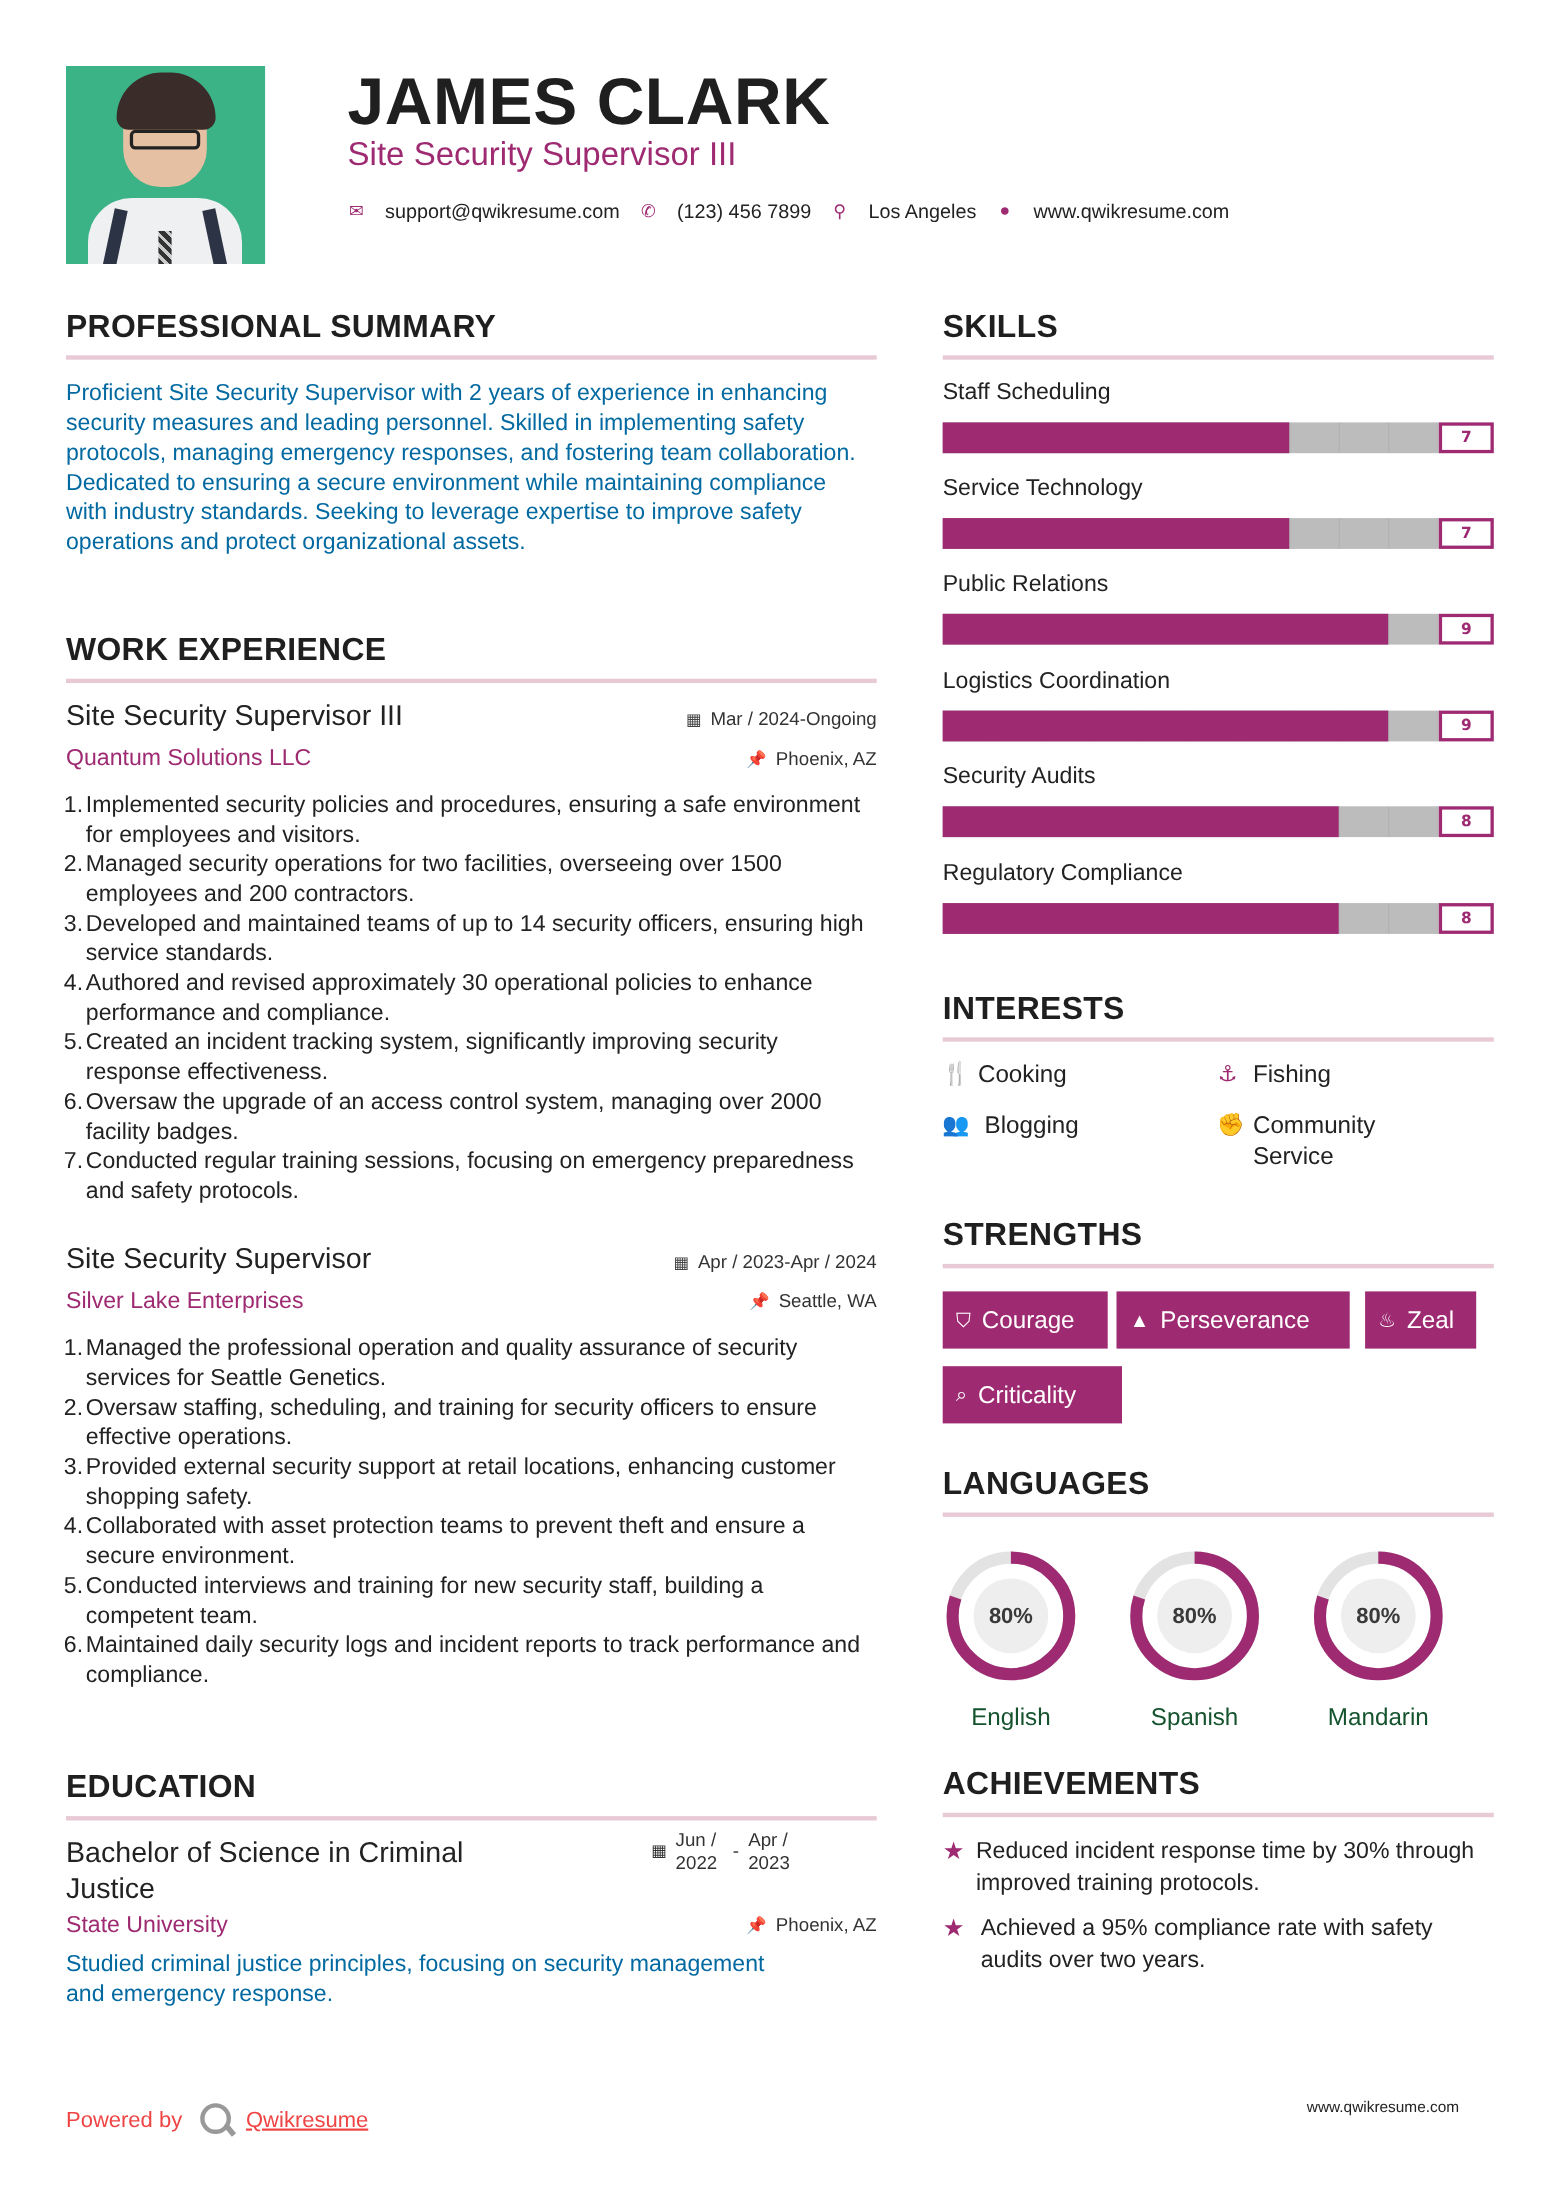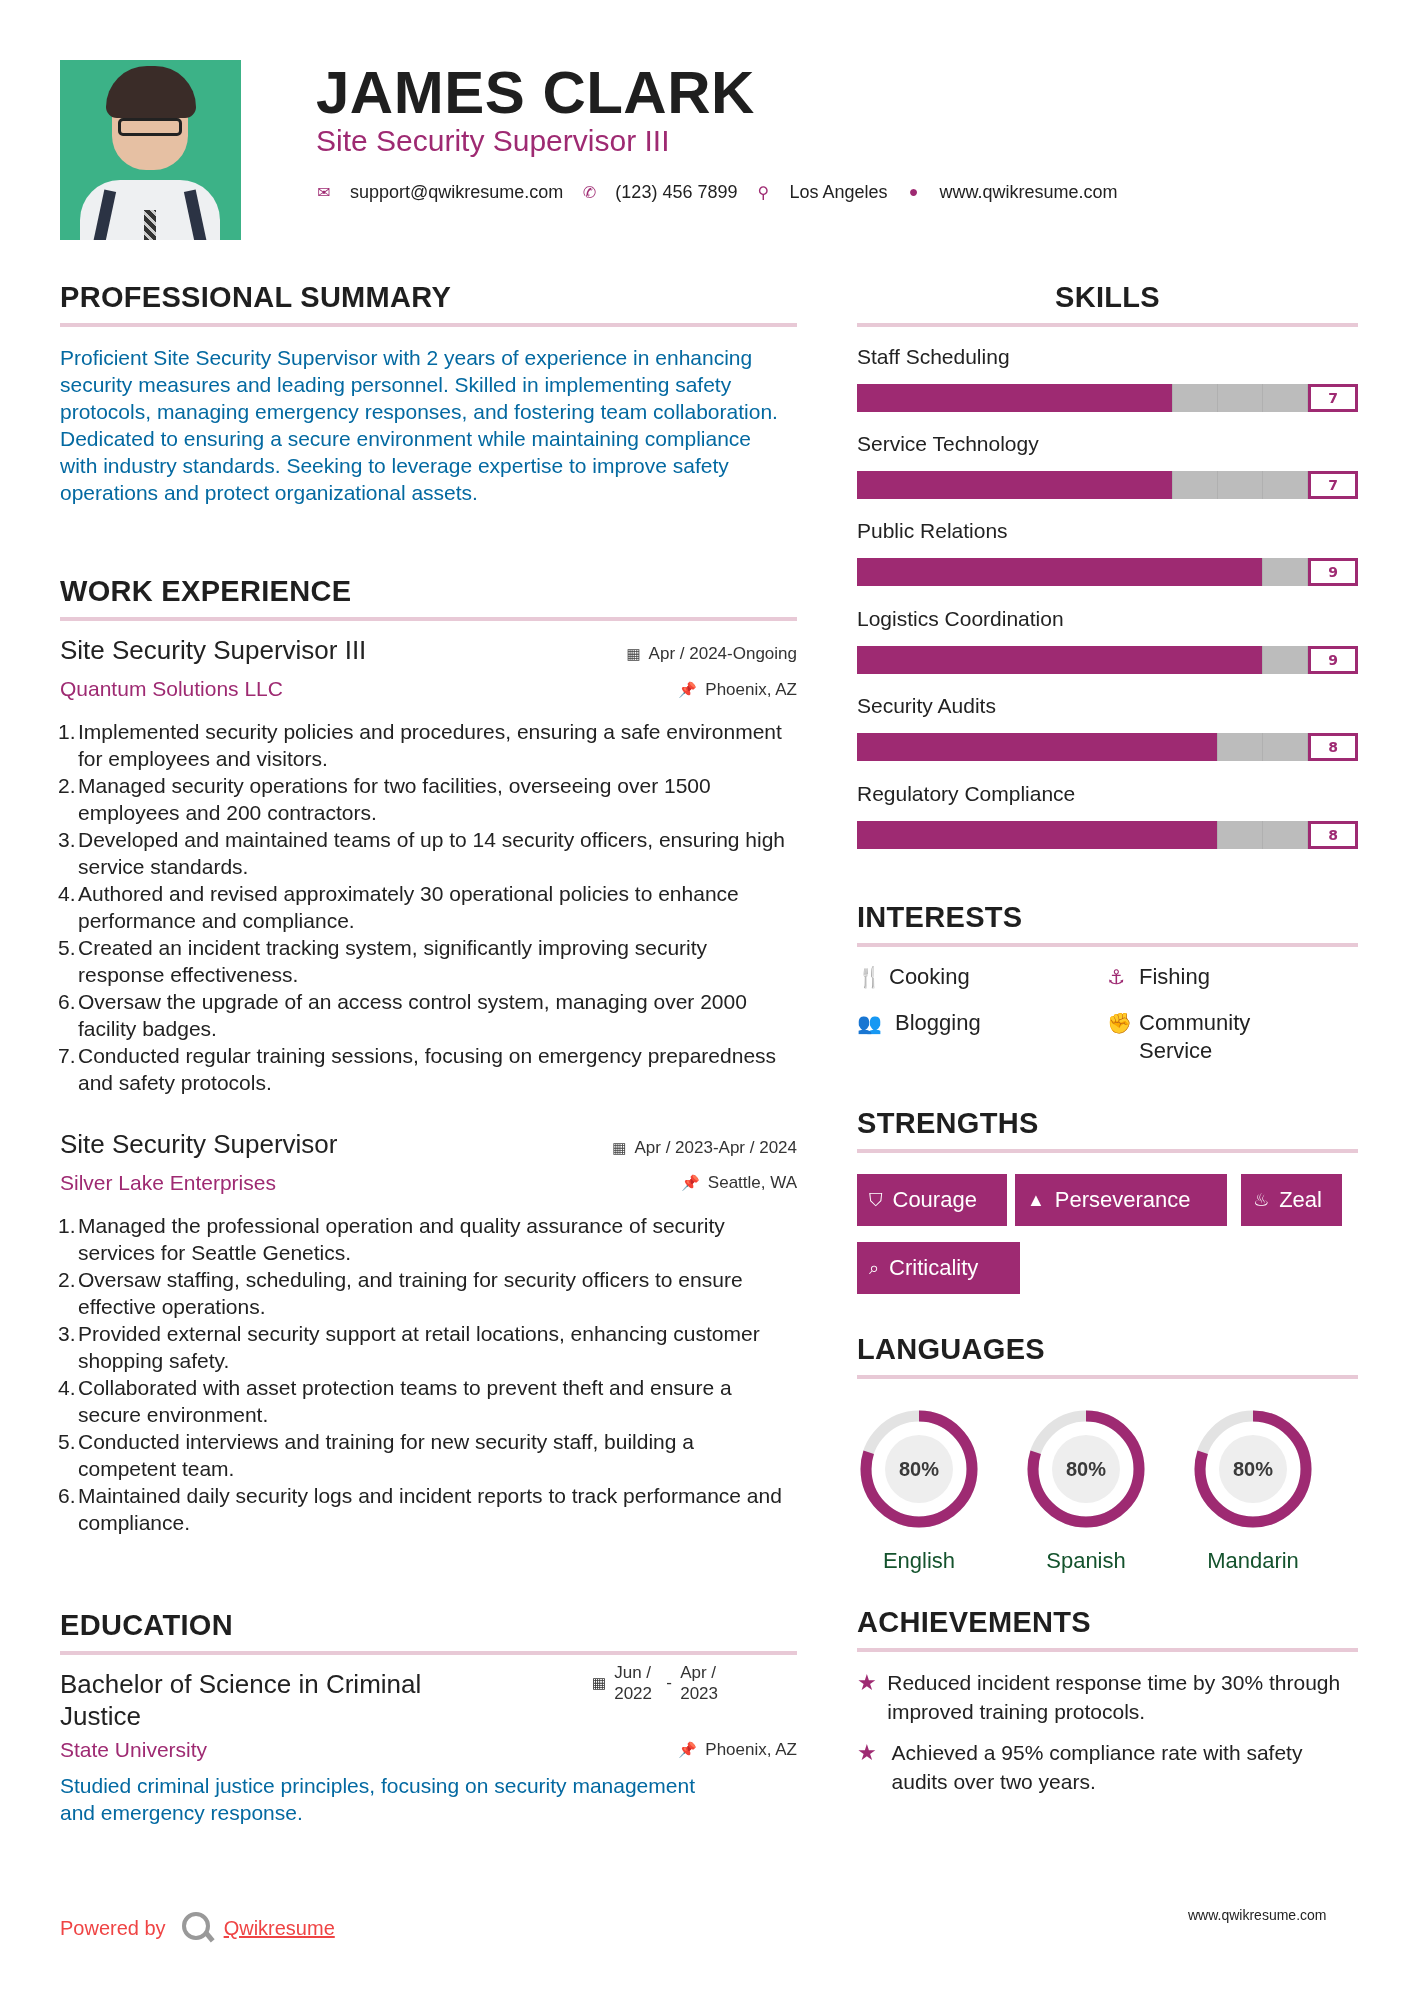--- a/index.html
+++ b/index.html
@@ -116,21 +116,21 @@
 <div class="abs sec-h lcol-x" style="top:280px;">PROFESSIONAL SUMMARY</div>
 <div class="abs divider lcol-x" style="top:323px;"></div>
 <div class="abs para lcol-x" style="top:344px; width:720px;">Proficient Site Security Supervisor with 2 years of experience in enhancing security measures and leading personnel. Skilled in implementing safety protocols, managing emergency responses, and fostering team collaboration. Dedicated to ensuring a secure environment while maintaining compliance with industry standards. Seeking to leverage expertise to improve safety operations and protect organizational assets.</div>
 
 <div class="abs sec-h lcol-x" style="top:574px;">WORK EXPERIENCE</div>
 <div class="abs divider lcol-x" style="top:617px;"></div>
 
 <div class="abs job-title" style="left:60px; top:634px;">Site Security Supervisor III</div>
 <div class="abs meta" style="left:500px; width:297px; top:644px;">
   <span class="mi">▦</span>
-  <span>Apr / 2024-Ongoing</span>
+  <span>Mar / 2024-Ongoing</span>
 </div>
 <div class="abs job-company" style="left:60px; top:675px;">Quantum Solutions LLC</div>
 <div class="abs meta" style="left:500px; width:297px; top:680px;">
   <span class="mi">📌</span>
   <span>Phoenix, AZ</span>
 </div>
 <ol class="abs bullets" style="left:60px; width:737px; top:718px;">
   <li><span class="num">1.</span><span>Implemented security policies and procedures, ensuring a safe environment for employees and visitors.</span></li>
   <li><span class="num">2.</span><span>Managed security operations for two facilities, overseeing over 1500 employees and 200 contractors.</span></li>
   <li><span class="num">3.</span><span>Developed and maintained teams of up to 14 security officers, ensuring high service standards.</span></li>
@@ -168,21 +168,21 @@
   <span style="width:14px; padding-top:10px;">-</span>
   <span style="width:52px;">Apr / 2023</span>
 </div>
 <div class="abs job-company" style="left:60px; top:1736px;">State University</div>
 <div class="abs meta" style="left:500px; width:297px; top:1740px;">
   <span class="mi">📌</span>
   <span>Phoenix, AZ</span>
 </div>
 <div class="abs para" style="left:60px; width:650px; top:1772px;">Studied criminal justice principles, focusing on security management and emergency response.</div>
 
-<div class="abs sec-h rcol-x" style="top:280px;text-align:center;">SKILLS</div>
+<div class="abs sec-h rcol-x" style="top:280px;">SKILLS</div>
 <div class="abs divider rcol-x" style="top:323px;"></div>
 
 <div id="skills-wrap">
     <div class="skill" style="top: 344px;">
       <div class="label">Staff Scheduling</div>
       <div class="bar">
         <div class="track">
           <div class="seg"></div>
           <div class="seg"></div>
           <div class="seg"></div>

